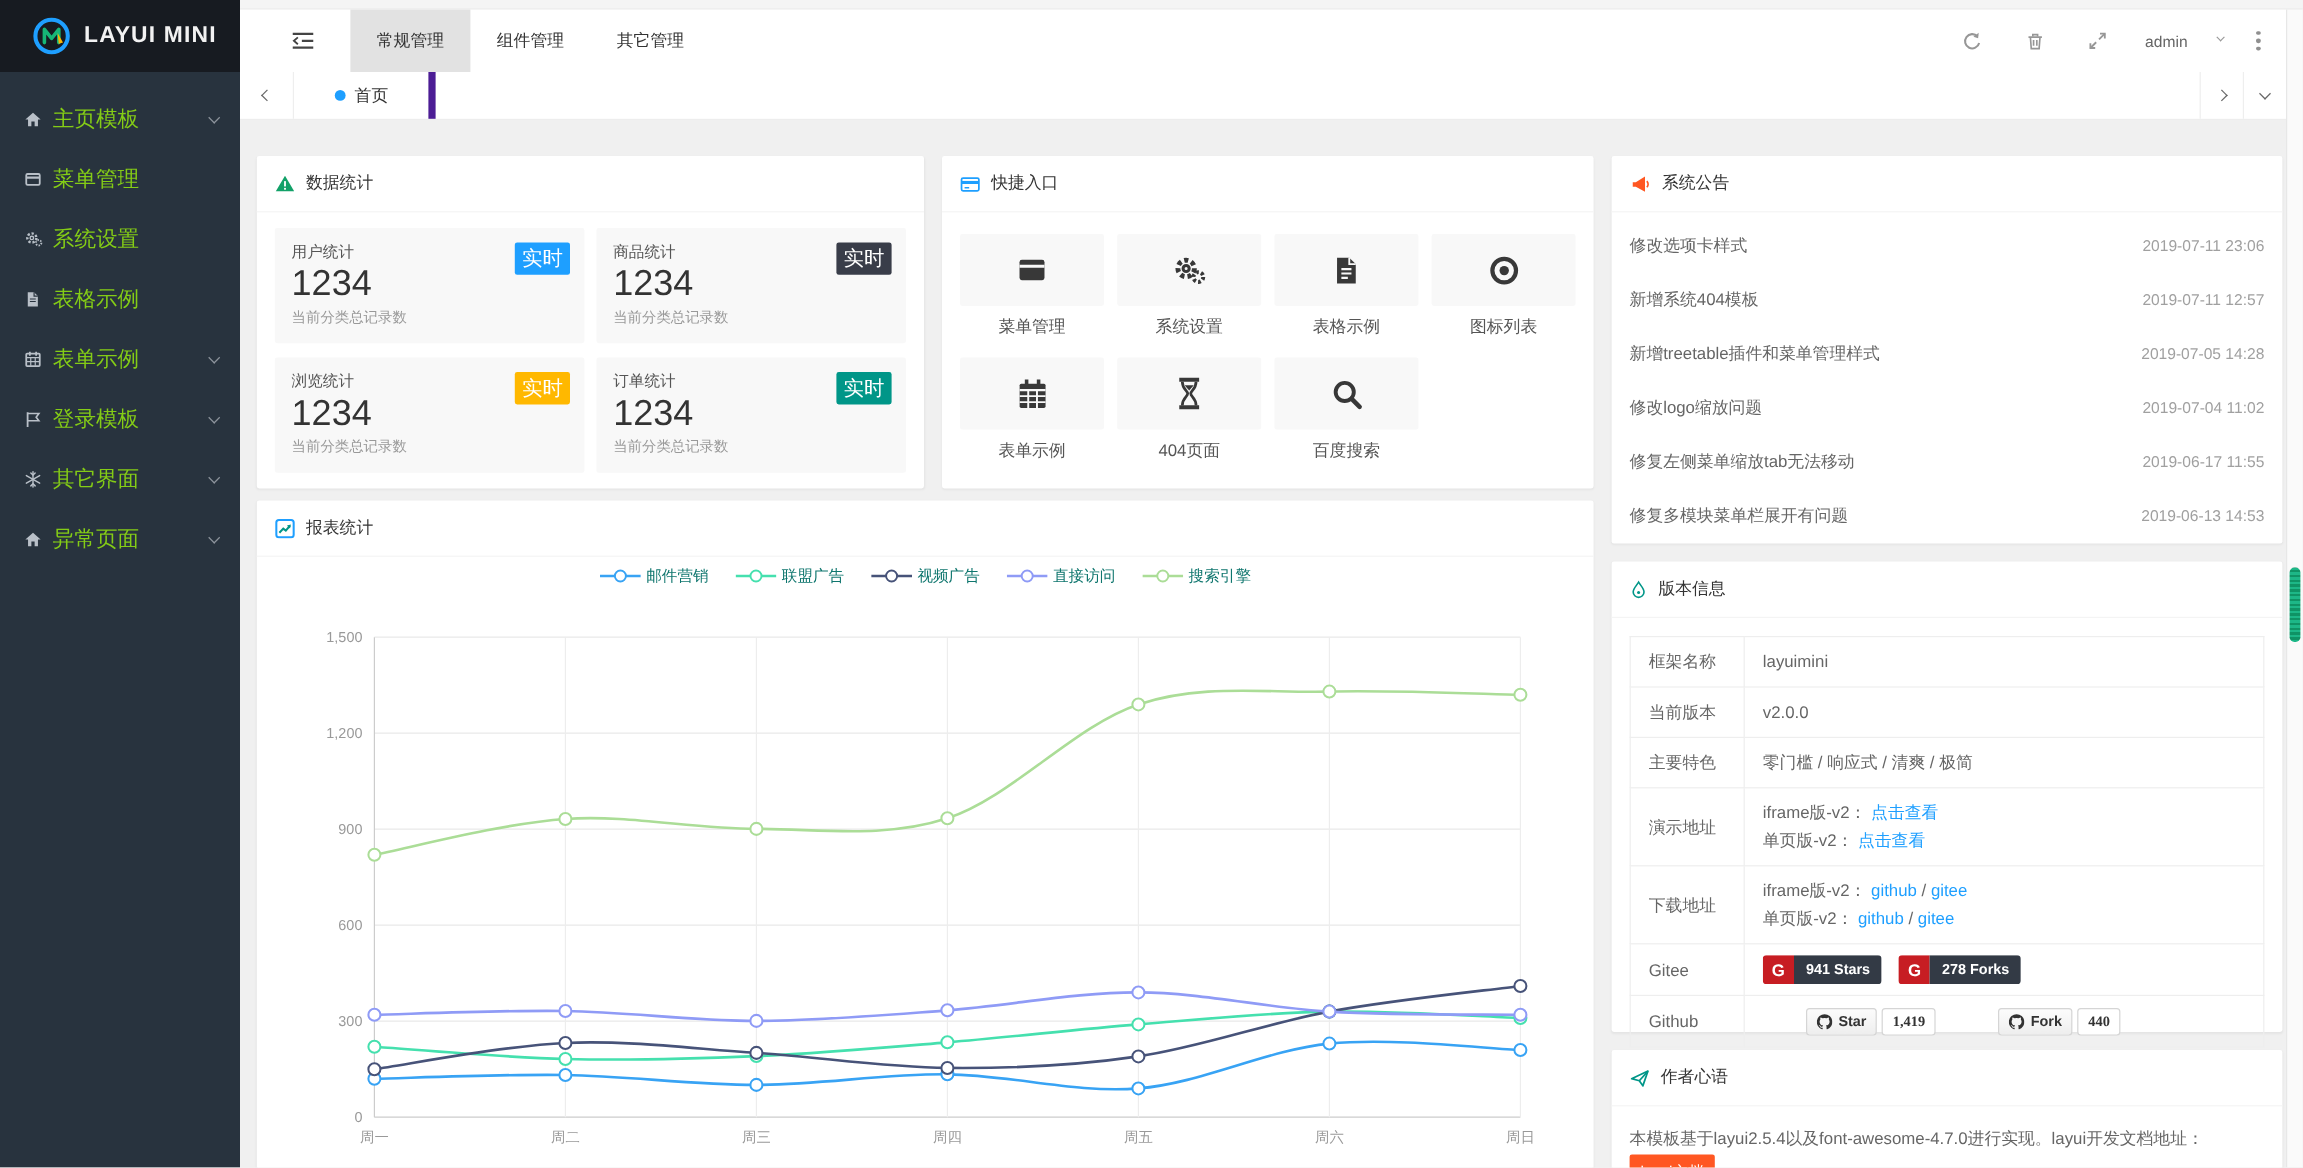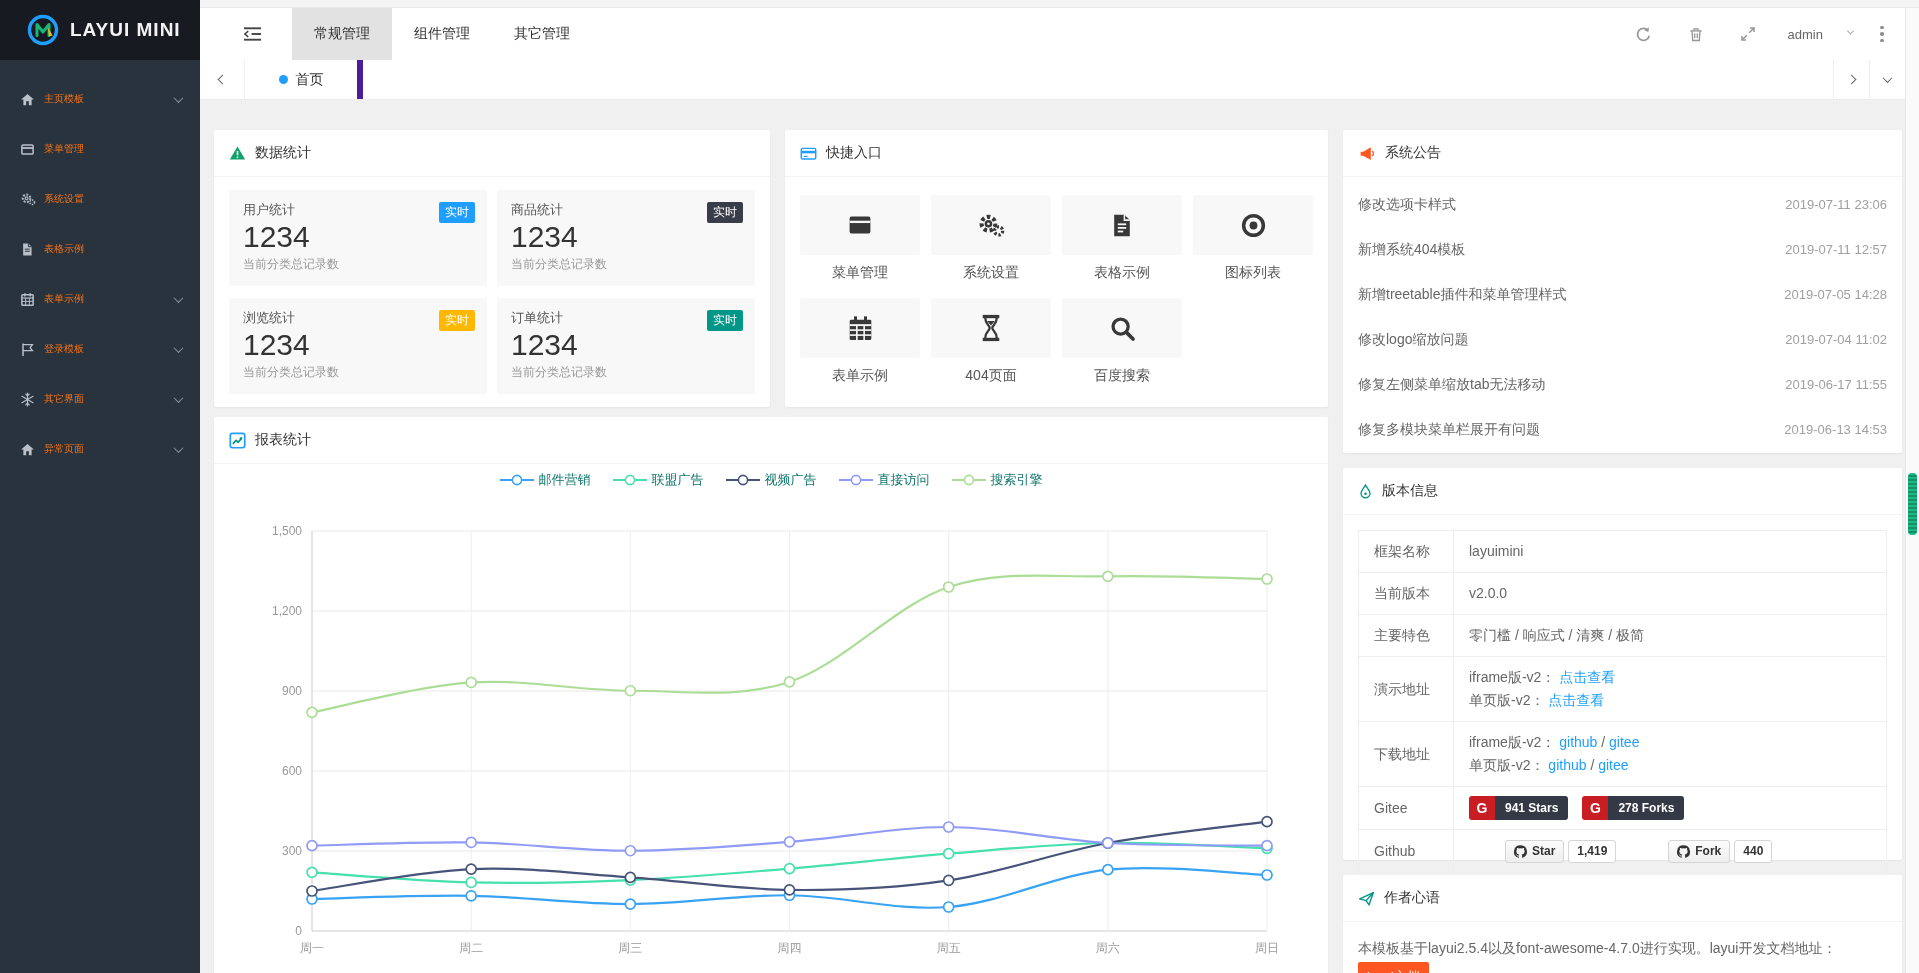--- a/index.html
+++ b/index.html
@@ -4,21 +4,21 @@
 <style>
   * { margin:0; padding:0; box-sizing:border-box; }
   html,body { width:1919px; height:973px; overflow:hidden; font-family:"Liberation Sans","DejaVu Sans",sans-serif; background:#f0f0f0; }
   body { position:relative; }
 
   
   .sidebar { position:absolute; left:0; top:0; width:200px; height:973px; background:#28333E; z-index:5; }
   .logo-bar { height:60px; background:#171b21; display:flex; align-items:center; padding-left:26px; }
   .logo-text { color:#f2f2f2; font-size:19px; font-weight:bold; letter-spacing:1px; margin-left:10px; }
   .menu { padding-top:14px; }
-  .menu-item { height:50px; display:flex; align-items:center; padding:0 18px 0 20px; color:#f97316; font-size:10px; cursor:pointer; }
+  .menu-item { height:50px; display:flex; align-items:center; padding:0 18px 0 20px; color:#84cc16; font-size:18px; cursor:pointer; }
   .menu-item .mi-icon { width:24px; display:flex; align-items:center; color:#b9c0c8; }
   .menu-item .mi-label { flex:1; }
   .chev { display:inline-block; width:7px; height:7px; border-right:1.5px solid currentColor; border-bottom:1.5px solid currentColor; }
   .chev.down { transform:rotate(45deg) translate(-1px,-1px); }
   .chev.left { transform:rotate(135deg); }
   .chev.right { transform:rotate(-45deg); }
   .menu-item .chev { color:#8d949c; }
 
   
   .top-strip { position:absolute; left:200px; top:0; width:1719px; height:8px; background:#f4f4f4; border-bottom:1px solid #e9e9e9; }
@@ -54,21 +54,21 @@
   #card-notice { left:1343px; top:130px; width:559px; height:323px; }
   #card-version{ left:1343px; top:468px; width:559px; height:392px; }
   #card-author { left:1343px; top:875px; width:559px; height:240px; }
 
   
   .stats-grid { padding:13px 15px; display:grid; grid-template-columns:1fr 1fr; gap:12px 10px; }
   .stat-box { position:relative; background:#f8f8f8; border-radius:2px; height:96px; padding:11px 14px; }
   .stat-title { font-size:13px; color:#555; }
   .stat-num { font-size:30px; color:#333; margin:1px 0 2px; }
   .stat-desc { font-size:12px; color:#999; }
-  .stat-badge { position:absolute; top:12px; right:12px; color:#fff; font-size:12px; padding:2px 6px; border-radius:2px; }
+  .stat-badge { position:absolute; top:12px; right:12px; color:#fff; font-size:17px; padding:2px 6px; border-radius:2px; }
 
   
   .quick-grid { padding:18px 15px; display:grid; grid-template-columns:repeat(4,1fr); gap:16px 11px; }
   .quick-item { text-align:center; cursor:pointer; }
   .quick-tile { height:60px; background:#f8f8f8; border-radius:2px; display:flex; align-items:center; justify-content:center; color:#383838; }
   .quick-label { margin-top:9px; font-size:14px; color:#555; }
 
   
   .legend { height:32px; display:flex; align-items:center; justify-content:center; gap:22px; }
   .leg-item { display:flex; align-items:center; gap:5px; font-size:13px; color:#0f766e; cursor:pointer; }
@@ -85,21 +85,21 @@
   .vtable td { border:1px solid #eee; padding:9px 15px; line-height:23px; }
   .vtable td.lbl { width:95px; }
   .vtable a { color:#1E9FFF; text-decoration:none; cursor:pointer; }
   .gitee-badge { display:inline-flex; height:24px; border-radius:3px; overflow:hidden; font-size:12px; font-weight:bold; color:#fff; vertical-align:middle; cursor:pointer; }
   .gb-g { width:26px; background:#c71d23; display:flex; align-items:center; justify-content:center; font-size:14px; }
   .gb-t { background:#333a45; display:flex; align-items:center; padding:0 10px; }
   .gb-gap { display:inline-block; width:14px; }
   .gh-group { display:inline-flex; align-items:center; margin-right:12px; vertical-align:middle;padding-left:36px; }
   .gh-btn, .gh-count { display:inline-flex; align-items:center; height:23px; padding:0 8px; border:1px solid #d5d5d5; border-radius:3px; background:linear-gradient(#fcfcfc,#eee); font-size:12px; font-weight:bold; color:#333; cursor:pointer; }
   .gh-btn { gap:5px; }
-  .gh-count { background:#fff; margin-left:4px; }
+  .gh-count { background:#fff; margin-left:4px;font-family:Liberation Serif, serif; }
 
   
   .author-body { padding:13px 15px; font-size:14px; color:#666; line-height:27px; }
   .doc-badge { display:inline-block; background:#FF5722; color:#fff; font-size:13px; padding:1px 9px; border-radius:2px; cursor:pointer; }
 
   
   .scroll-track { position:absolute; right:0; top:8px; width:14px; height:965px; background:#fafafa; border-left:1px solid #e7e7e7; z-index:6; }
   .scroll-thumb { position:absolute; left:2px; top:465px; width:9px; height:62px; border-radius:4px;
     background:repeating-linear-gradient(180deg,#1db787 0 2px,#0f9365 2px 4px); cursor:pointer; }
 

